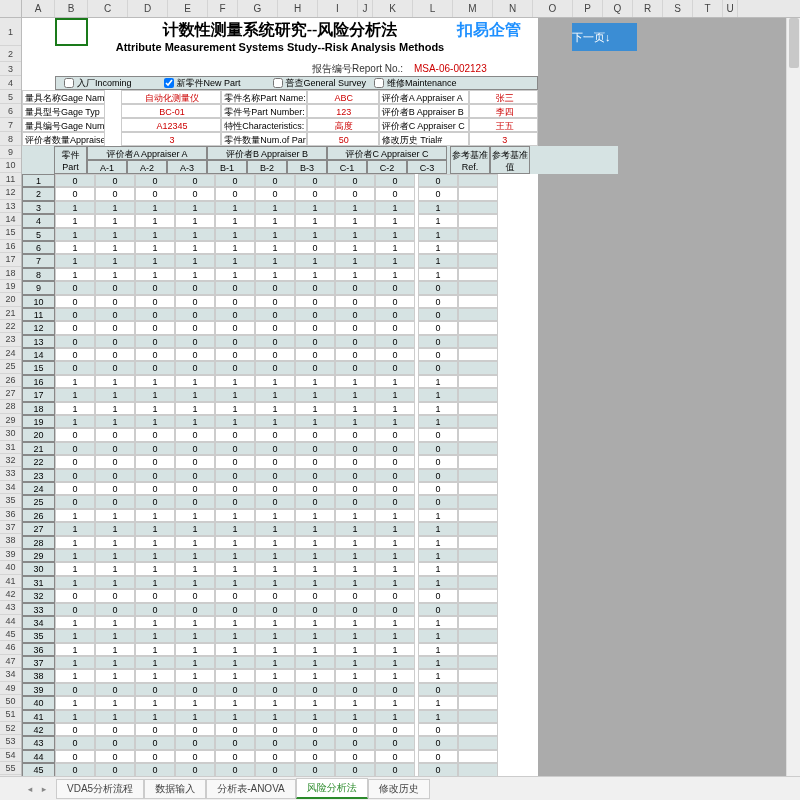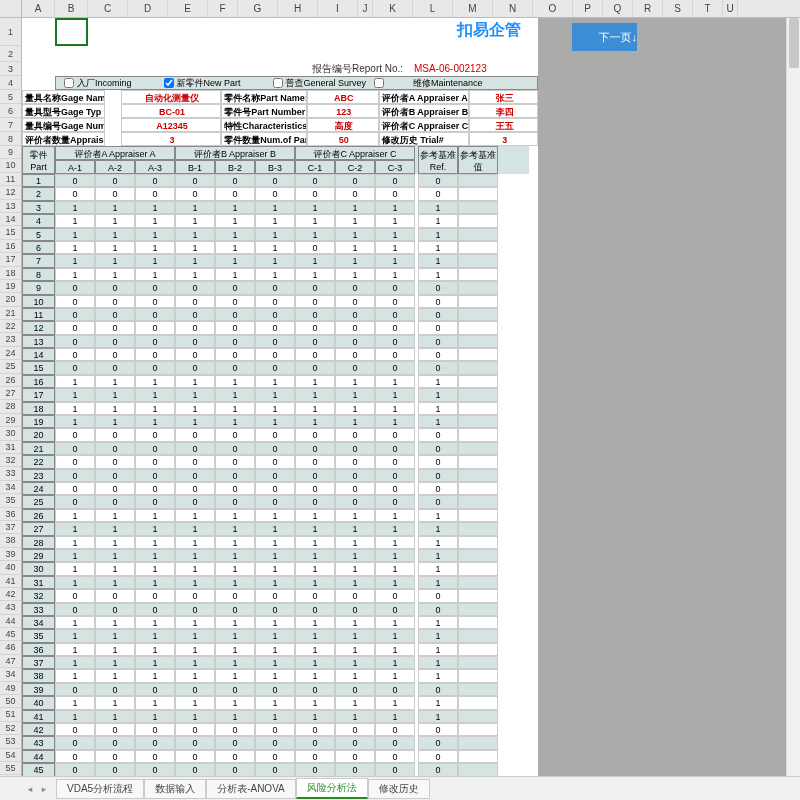--- a/index.html
+++ b/index.html
@@ -19,39 +19,39 @@
 .rh { height: 14px; border-bottom: 1px solid #d4d4d4; text-align: center; color: #444; font-size: 9px; line-height: 14px; }
 .rh1 { height: 28px; line-height: 28px; }
 .rh2 { height: 16px; line-height: 16px; }
 
 .sheet { position: relative; flex: 1; }
 
 .title-area { position: absolute; left: 0; top: 0; width: 516px; }
 .title-cn { font-size: 16px; font-weight: bold; text-align: center; font-family: KaiTi, serif; padding-top: 2px; }
 .title-en { font-size: 11px; font-weight: bold; text-align: center; }
 .brand { position: absolute; left: 435px; top: 2px; color: #1e90ff; font-size: 16px; font-weight: 600; font-family: KaiTi, serif; }
-.next-btn { position: absolute; left: 550px; top: 5px; width: 65px; height: 28px; background: #3b8dd4; color: #fff; text-align: right; line-height: 28px; font-size: 11px; cursor: pointer; }
+.next-btn { position: absolute; left: 550px; top: 5px; width: 65px; height: 28px; background: #3b8dd4; color: #fff; text-align: left; line-height: 28px; font-size: 11px; cursor: pointer; }
 
 .report-line { position: absolute; top: 44px; left: 290px; font-size: 10px; }
 .report-line span.lbl { color: #333; }
 .report-line span.val { color: #c00; margin-left: 8px; }
 
 .options-row { position: absolute; top: 58px; left: 33px; width: 483px; background: #d6e3e3; height: 14px; display: flex; align-items: center; font-size: 9px; border: 1px solid #888; }
 .opt { display: flex; align-items: center; margin-left: 8px; }
 .opt input { width: 10px; height: 10px; margin-right: 3px; }
 
-.meta-grid { position: absolute; top: 72px; left: 0; width: 516px; font-weight: bold; }
+.meta-grid { position: absolute; top: 72px; left: 0; width: 516px; }
 .meta-row { display: flex; height: 14px; }
 .meta-cell { border: 0.5px solid #ccc; overflow: hidden; white-space: nowrap; font-size: 9px; padding-left: 2px; line-height: 14px; }
 .meta-cell.red { color: #c00; text-align: center; }
 .mlbl { width: 87px; } .mval { width: 105px; text-align:center;margin-left:16px; }
 .mlbl2 { width: 90px; } .mval2 { width: 75px; text-align:center;}
 .mlbl3 { width: 95px; } .mval3 { width: 72px; text-align:center; color:#c00;}
 
-.hdr-groups { position: absolute; top: 128px; left: 0; width: 507px; display: flex; background: #d6e3e3; }
+.hdr-groups { position: absolute; top: 128px; left: 0; width: 596px; display: flex; background: #d6e3e3; padding-left: 32px; }
 .hg { border: 0.5px solid #888; text-align: center; font-size: 9px; line-height: 14px; height: 14px; overflow:hidden;}
 .hg-part { width: 33px; height: 28px; line-height: 12px; padding-top:2px;}
 .hg-appr { width: 120px; }
 .hg-ref { width: 40px; height:28px; line-height:12px; padding-top:2px;}
 .hg-refv { width: 40px; height:28px; line-height:12px; padding-top:2px; overflow:hidden;}
 .hg-sub { width: 40px; background:#d6e3e3; }
 .subrow { display:flex; }
 .hdr-col { display:flex; flex-direction:column; }
 
 .data-table { position: absolute; top: 156px; left: 0; width: 516px; }
@@ -158,40 +158,44 @@
         <div class="rh" style="height: 13.4px; line-height: 13px;">51</div>
         <div class="rh" style="height: 13.4px; line-height: 13px;">52</div>
         <div class="rh" style="height: 13.4px; line-height: 13px;">53</div>
         <div class="rh" style="height: 13.4px; line-height: 13px;">54</div>
         <div class="rh" style="height: 13.4px; line-height: 13px;">55</div>
         <div class="rh" style="height: 13.4px; line-height: 13px;">56</div>
       </div>
     <div class="sheet">
       <div class="sel-cell"></div>
       <div class="right-area"></div>
+      <div class="title-area">
+        <div class="title-cn">计数性测量系统研究--风险分析法</div>
+        <div class="title-en">Attribute Measurement Systems Study--Risk Analysis Methods</div>
+      </div>
       <div class="brand">扣易企管</div>
       <div class="next-btn">下一页↓</div>
       <div class="report-line">
         <span class="lbl">报告编号Report No.:</span>
         <span class="val">MSA-06-002123</span>
       </div>
       <div class="options-row">
           <div class="opt">
             <input type="checkbox" style="">
             <span>入厂Incoming</span>
           </div>
           <div class="opt" style="margin-left: 32px;">
             <input type="checkbox" checked="" style="">
             <span>新零件New Part</span>
           </div>
           <div class="opt" style="margin-left: 32px;">
             <input type="checkbox" style="">
             <span>普查General Survey</span>
           </div>
-          <div class="opt" style=" gap: 26px;">
+          <div class="opt" style="">
             <input type="checkbox" style="">
             <span>维修Maintenance</span>
           </div>
         </div>
       <div class="meta-grid">
           <div class="meta-row">
             <div class="meta-cell mlbl">量具名称Gage Nam</div>
             <div class="meta-cell mval red">自动化测量仪</div>
             <div class="meta-cell mlbl2">零件名称Part Name:</div>
             <div class="meta-cell mval2 red">ABC</div>

